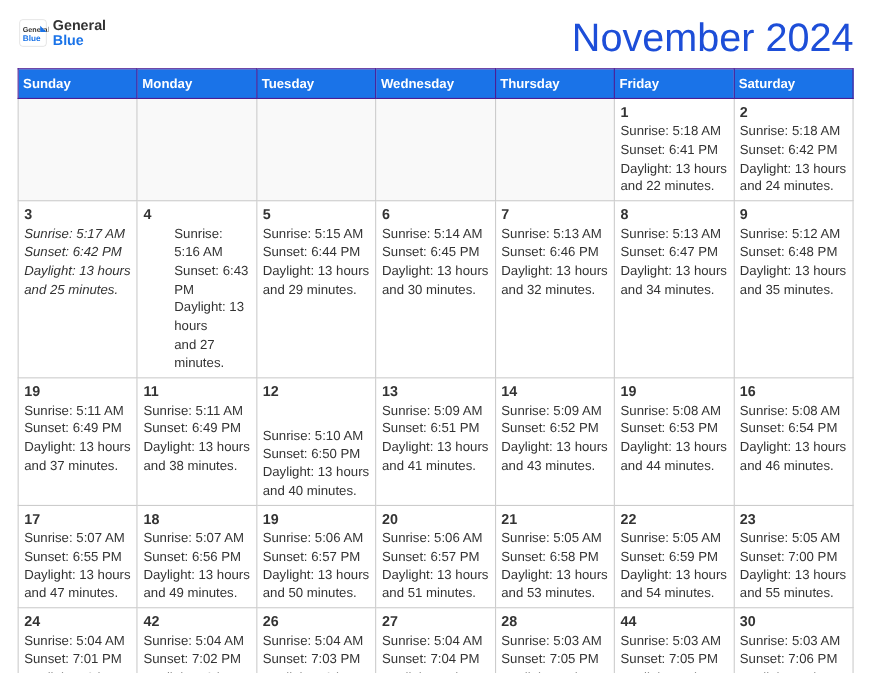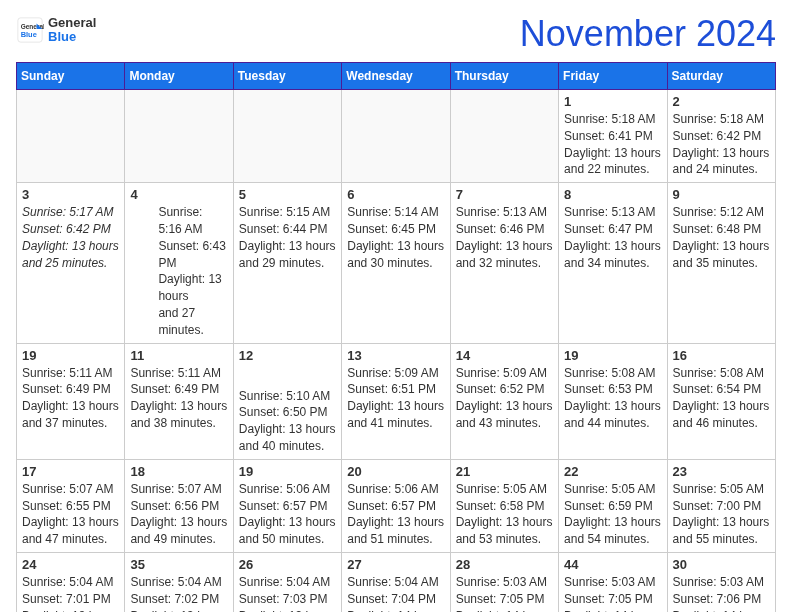--- a/index.html
+++ b/index.html
@@ -295,21 +295,21 @@
       </tr>
       <tr>
         <td>
           <div class="day-number">24</div>
           <div class="day-info" style="white-space: pre-line;">Sunrise: 5:04 AM
 Sunset: 7:01 PM
 Daylight: 13 hours
 and 56 minutes.</div>
         </td>
         <td>
-          <div class="day-number">35</div>
+          <div class="day-number">42</div>
           <div class="day-info" style="white-space: pre-line;">Sunrise: 5:04 AM
 Sunset: 7:02 PM
 Daylight: 13 hours
 and 57 minutes.</div>
         </td>
         <td>
           <div class="day-number">26</div>
           <div class="day-info" style="white-space: pre-line;">Sunrise: 5:04 AM
 Sunset: 7:03 PM
 Daylight: 13 hours

